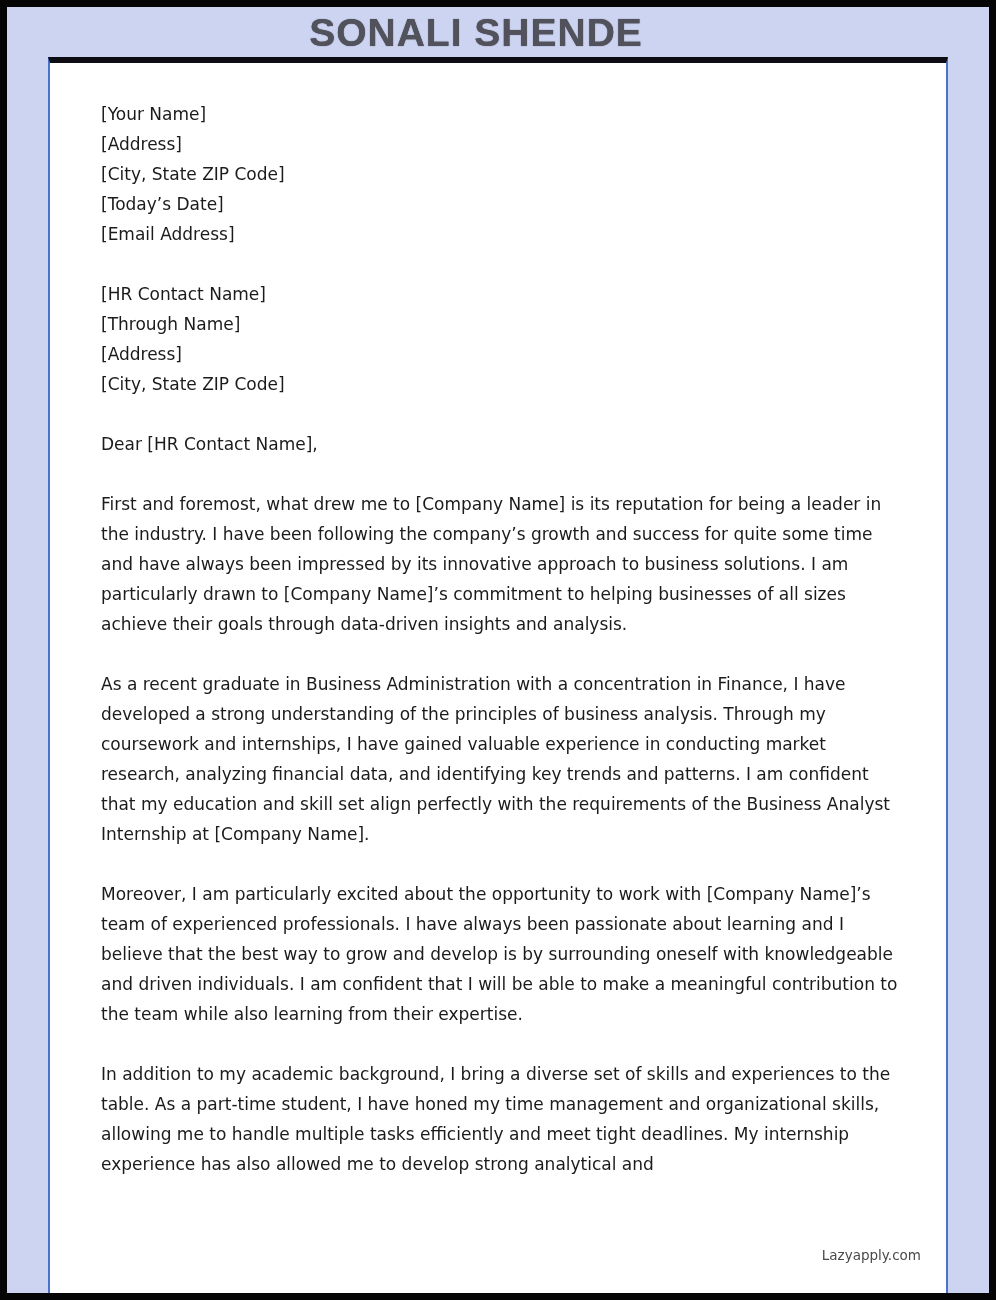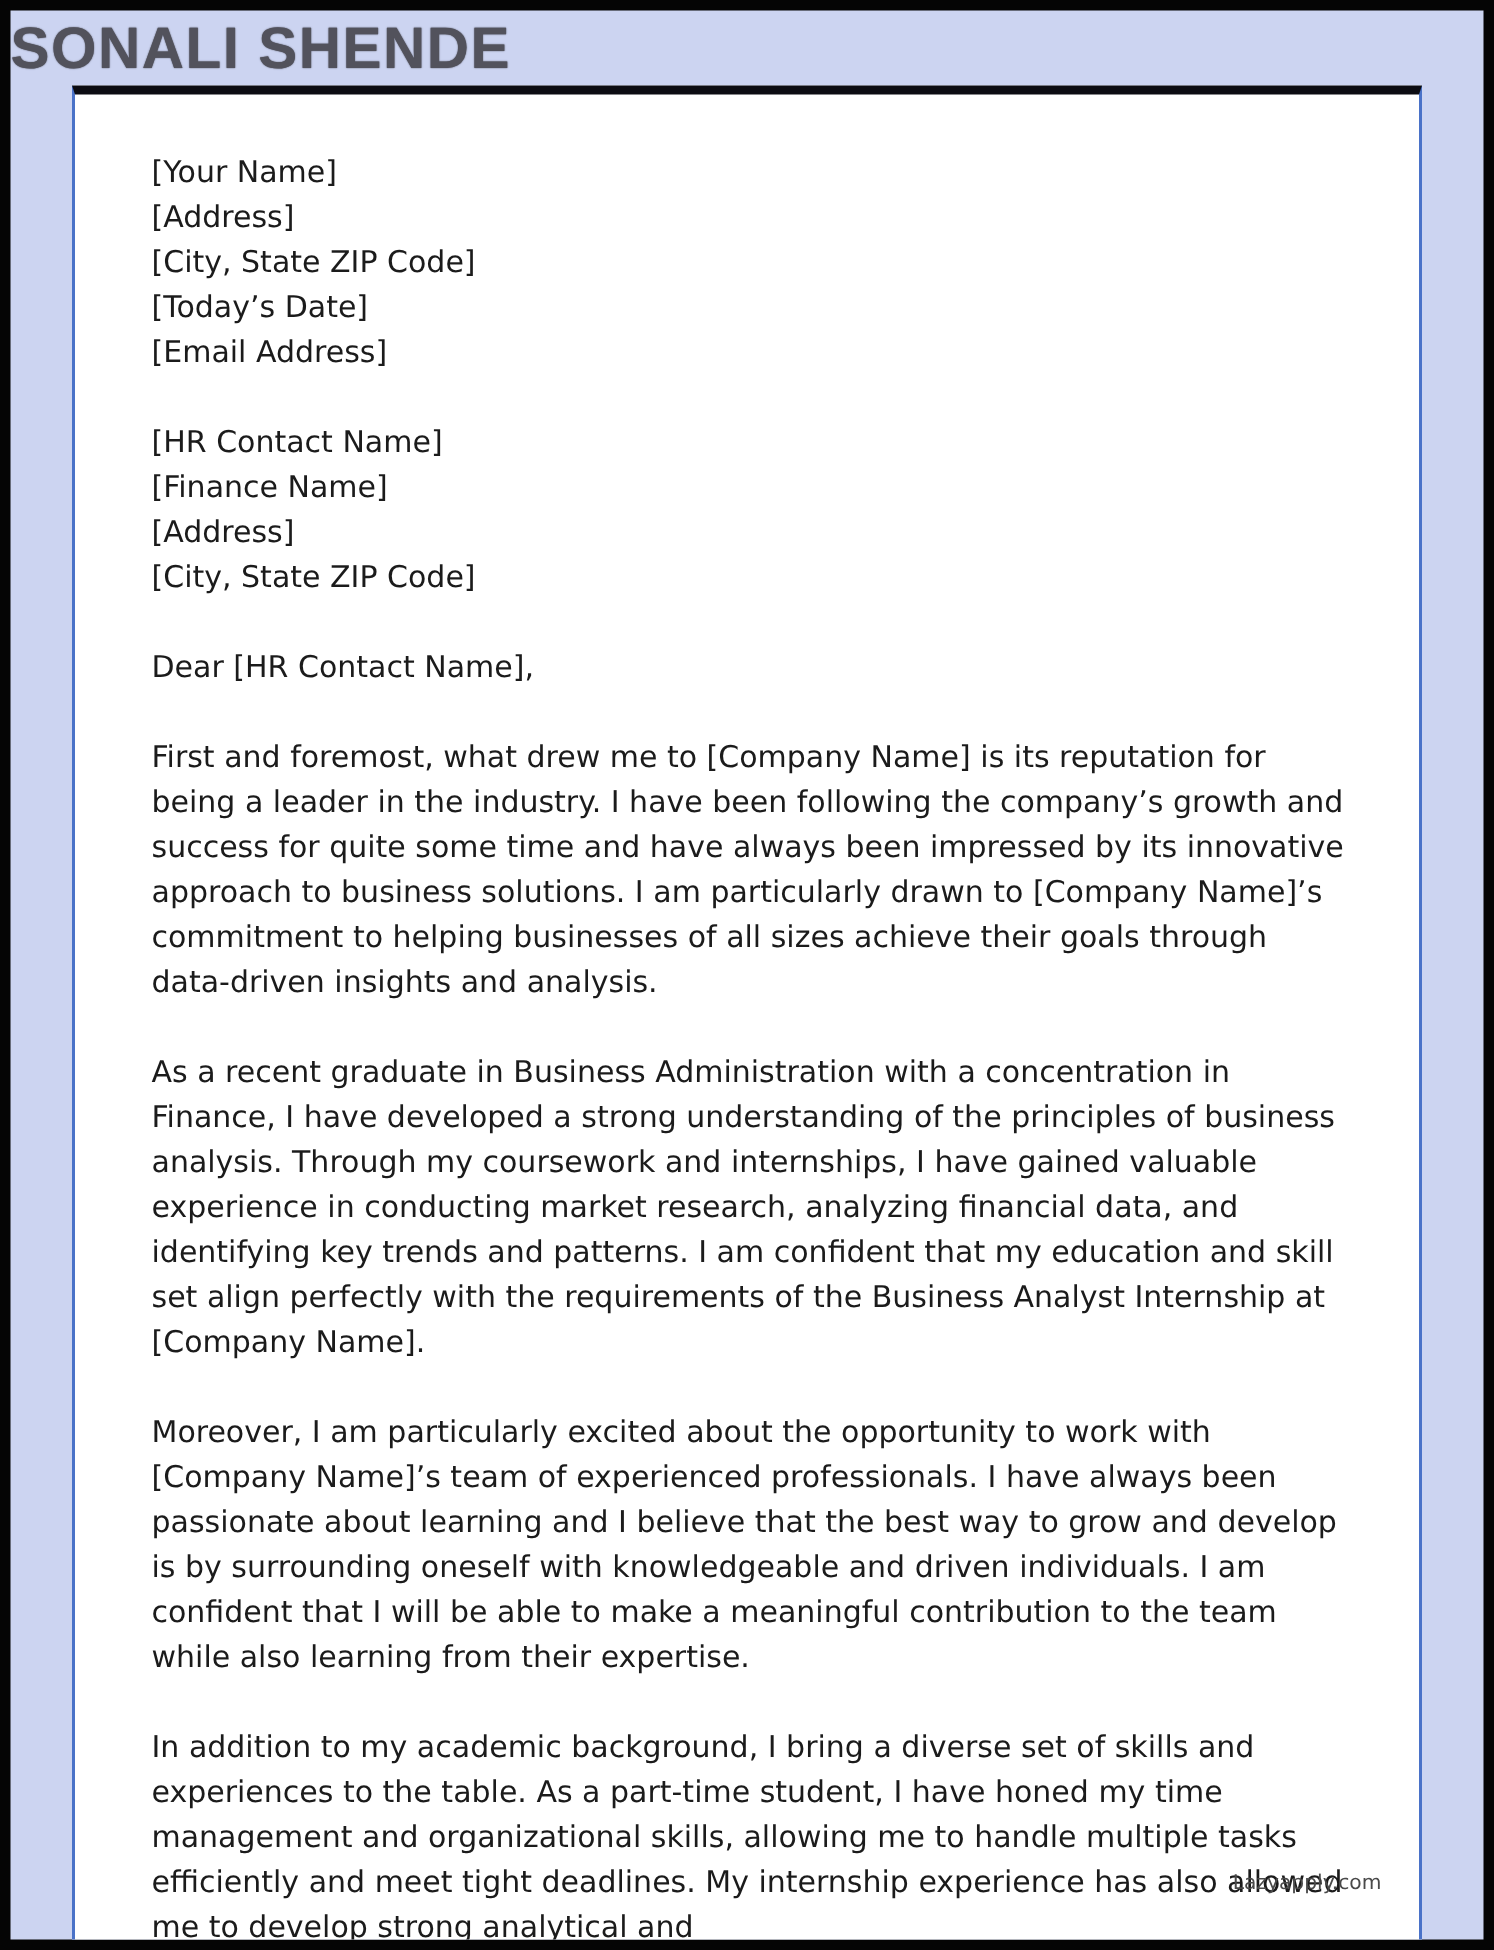--- a/index.html
+++ b/index.html
@@ -9,21 +9,21 @@
     height: 1300px;
     background: #ccd4f1;
     border: 7px solid #050505;
     overflow: hidden;
     position: relative;
     font-family: "DejaVu Sans", "Liberation Sans", sans-serif;
   }
   .header {
     height: 50px;
     display: flex;
-    justify-content: flex-start;
+    justify-content: center;
     align-items: center;
     padding-right: 44px;
   }
   .brand-title {
     font-family: "Liberation Sans", sans-serif;
     font-size: 39px;
     font-weight: 700;
     color: #52525c;
     letter-spacing: 1px;
     line-height: 1;
@@ -36,21 +36,21 @@
     width: 900px;
     height: 1250px;
     background: #ffffff;
     border-left: 2px solid #4a72c8;
     border-right: 2px solid #4a72c8;
     border-top: 6px solid #0c0c12;
     padding: 36px 46px 0 51px;
     overflow: hidden;
   }
   .letter {
-    font-size: 20px;
+    font-size: 17px;
     line-height: 30px;
     color: #1b1b1b;
   }
   .block { margin: 0 0 30px 0; }
   .block .line { line-height: 30px; }
   .para { margin: 0 0 30px 0; }
   .watermark {
     position: absolute;
     right: 68px;
     bottom: 30px;
@@ -73,21 +73,21 @@
     <div class="block">
       <div class="line">[Your Name]</div>
       <div class="line">[Address]</div>
       <div class="line">[City, State ZIP Code]</div>
       <div class="line">[Today’s Date]</div>
       <div class="line">[Email Address]</div>
     </div>
 
     <div class="block">
       <div class="line">[HR Contact Name]</div>
-      <div class="line">[Finance Name]</div>
+      <div class="line">[Through Name]</div>
       <div class="line">[Address]</div>
       <div class="line">[City, State ZIP Code]</div>
     </div>
 
     <div class="block">
       <div class="line">Dear [HR Contact Name],</div>
     </div>
 
     <p class="para">First and foremost, what drew me to [Company Name] is its reputation for being a leader in the industry. I have been following the company’s growth and success for quite some time and have always been impressed by its innovative approach to business solutions. I am particularly drawn to [Company Name]’s commitment to helping businesses of all sizes achieve their goals through data-driven insights and analysis.</p>
     <p class="para">As a recent graduate in Business Administration with a concentration in Finance, I have developed a strong understanding of the principles of business analysis. Through my coursework and internships, I have gained valuable experience in conducting market research, analyzing financial data, and identifying key trends and patterns. I am confident that my education and skill set align perfectly with the requirements of the Business Analyst Internship at [Company Name].</p>

